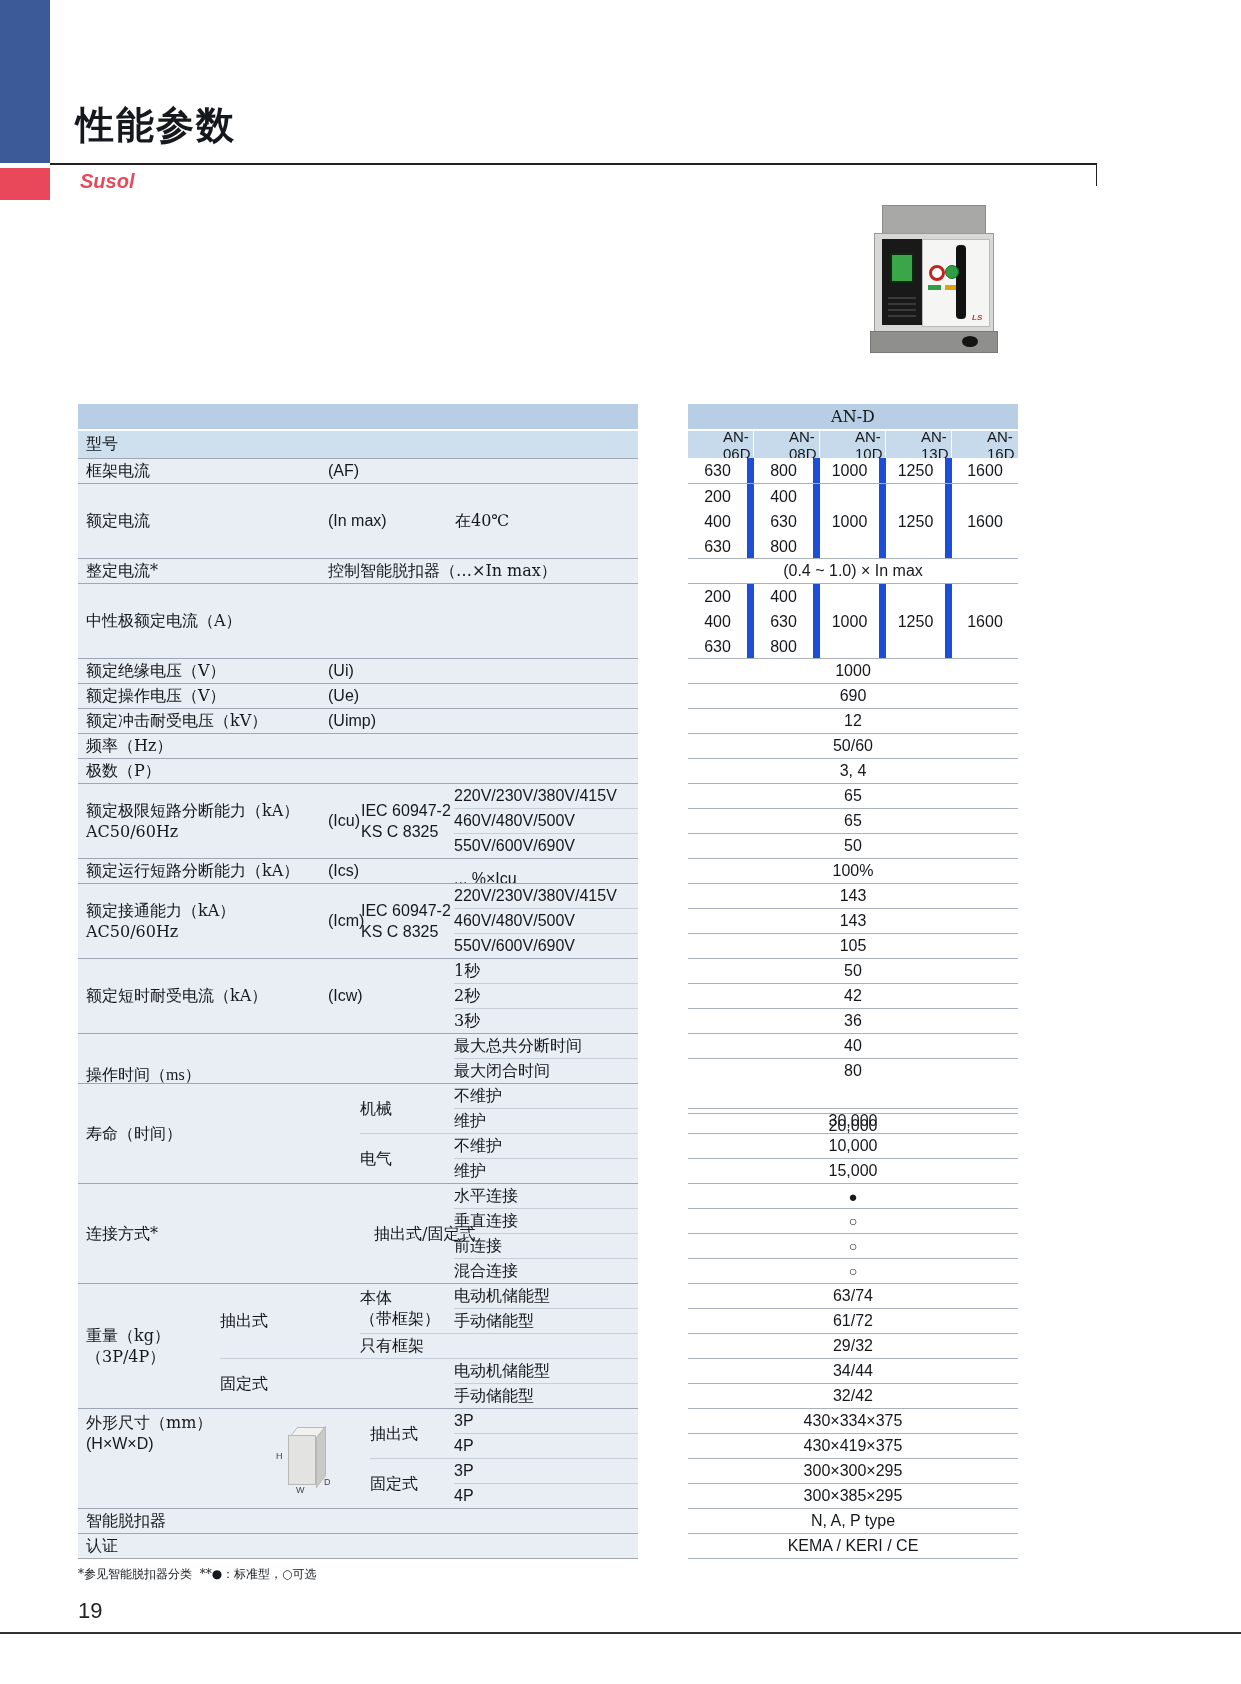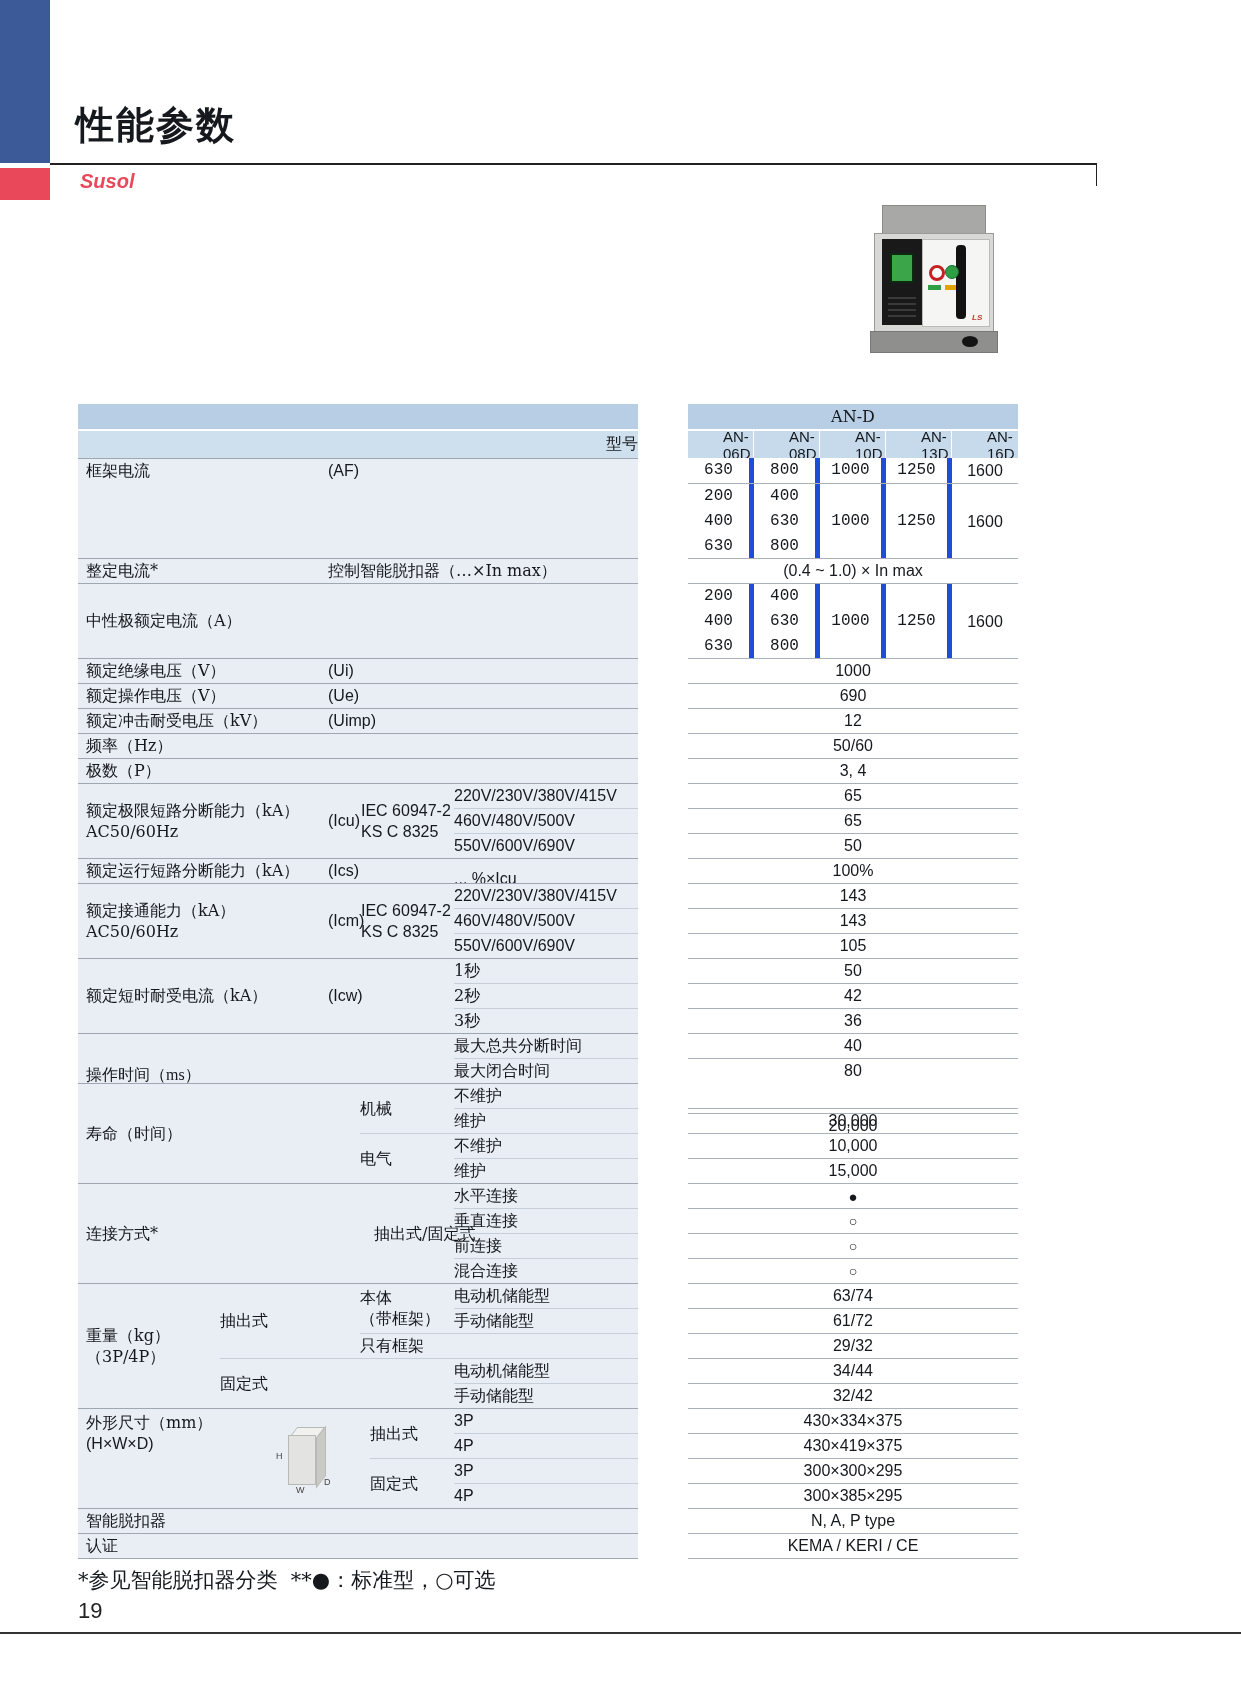--- a/index.html
+++ b/index.html
@@ -1,18 +1,18 @@
 <!DOCTYPE html>
 <html><head>
 <meta charset="utf-8">
 <style>
   html,body{margin:0;padding:0;background:#fff;}
   .page{position:relative;width:1241px;height:1684px;background:#fff;overflow:hidden;
         font-family:"DejaVu Serif","Liberation Serif",serif;color:#15181c;}
-  .serif{font-family:"DejaVu Serif","Liberation Serif",serif;justify-content:flex-end;}
+  .serif{font-family:"DejaVu Serif","Liberation Serif",serif;}
   .sans{font-family:"Liberation Sans","DejaVu Sans",sans-serif;}
 
   
   .corner-blue{position:absolute;left:0;top:0;width:50px;height:163px;background:#3d5a98;}
   .corner-red{position:absolute;left:0;top:168px;width:50px;height:32px;background:#e9485a;}
   .page-title{position:absolute;left:76px;top:100px;font-size:38px;font-weight:700;
               font-family:"Liberation Sans","DejaVu Sans",sans-serif;letter-spacing:2px;}
   .top-rule{position:absolute;left:50px;top:163px;width:1047px;height:2px;background:#222;}
   .top-rule-tick{position:absolute;left:1096px;top:163px;width:1px;height:23px;background:#222;}
   .brand{position:absolute;left:80px;top:170px;font-size:20px;font-weight:800;font-style:italic;
@@ -61,27 +61,27 @@
   .rheads div{width:66px;background:#c6daeb;display:flex;align-items:center;justify-content:center;
               font:15px "Liberation Sans","DejaVu Sans",sans-serif;border-right:1px solid #fff;box-sizing:border-box;padding-left:35px;}
   .rheads div:last-child{border-right:none;}
   .rbody{position:relative;height:1100px;background:#fff;border-bottom:1px solid #a9b1ba;
          font-family:"Liberation Sans","DejaVu Sans",sans-serif;font-size:16px;}
   .rrow{position:absolute;left:0;width:330px;box-sizing:border-box;}
   .line-top{border-top:1px solid #a9b1ba;}
   .rcell{position:absolute;top:0;height:100%;width:66px;display:flex;flex-direction:column;
          justify-content:center;align-items:center;box-sizing:border-box;}
   .rcell div{line-height:25px;}
-  .vline{border-right:5px solid #1d4ed8;font-family:Liberation Mono, monospace;}
+  .vline{border-right:7px solid #1d4ed8;}
   .rspan{position:absolute;left:0;top:0;width:100%;height:100%;display:flex;align-items:center;justify-content:center;}
   .dot-filled{font-size:15px;}
   .dot-open{font-size:14px;color:#222;}
 
   
-  .footnote{position:absolute;left:78px;top:1566px;font-size:21px;white-space:pre;}
+  .footnote{position:absolute;left:78px;top:1566px;font-size:12px;white-space:pre;}
   .page-number{position:absolute;left:78px;top:1598px;font-size:22px;
                font-family:"Liberation Sans","DejaVu Sans",sans-serif;color:#222;}
   .bottom-rule{position:absolute;left:0;top:1632px;width:1241px;height:2px;background:#333;}
 </style>
 </head>
 <body>
 
 <div class="page">
 
   <div class="corner-blue"></div>
@@ -115,20 +115,31 @@
     </div>
     <div class="lbody" id="left-body">
         <div class="lrow" style="top: 0px; height: 25px;">
           <div class="lcell serif" style="left: 8px; top: 0px; height: 25px;">
             <div>框架电流</div>
           </div>
           <div class="lcell sans" style="left: 250px; top: 0px; height: 25px;">
             <div>(AF)</div>
           </div>
         </div>
+        <div class="lrow" style="top: 25px; height: 75px;">
+          <div class="lcell serif" style="left: 8px; top: 0px; height: 75px;">
+            <div>额定电流</div>
+          </div>
+          <div class="lcell sans" style="left: 250px; top: 0px; height: 75px;">
+            <div>(In max)</div>
+          </div>
+          <div class="lcell serif" style="left: 377px; top: 0px; height: 75px;">
+            <div>在40℃</div>
+          </div>
+        </div>
         <div class="lrow" style="top: 100px; height: 25px;">
           <div class="lcell serif" style="left: 8px; top: 0px; height: 25px;">
             <div>整定电流*</div>
           </div>
           <div class="lcell serif" style="left: 250px; top: 0px; height: 25px;">
             <div>控制智能脱扣器（…×In max）</div>
           </div>
         </div>
         <div class="lrow" style="top: 125px; height: 75px;">
           <div class="lcell serif" style="left: 8px; top: 0px; height: 75px;">

